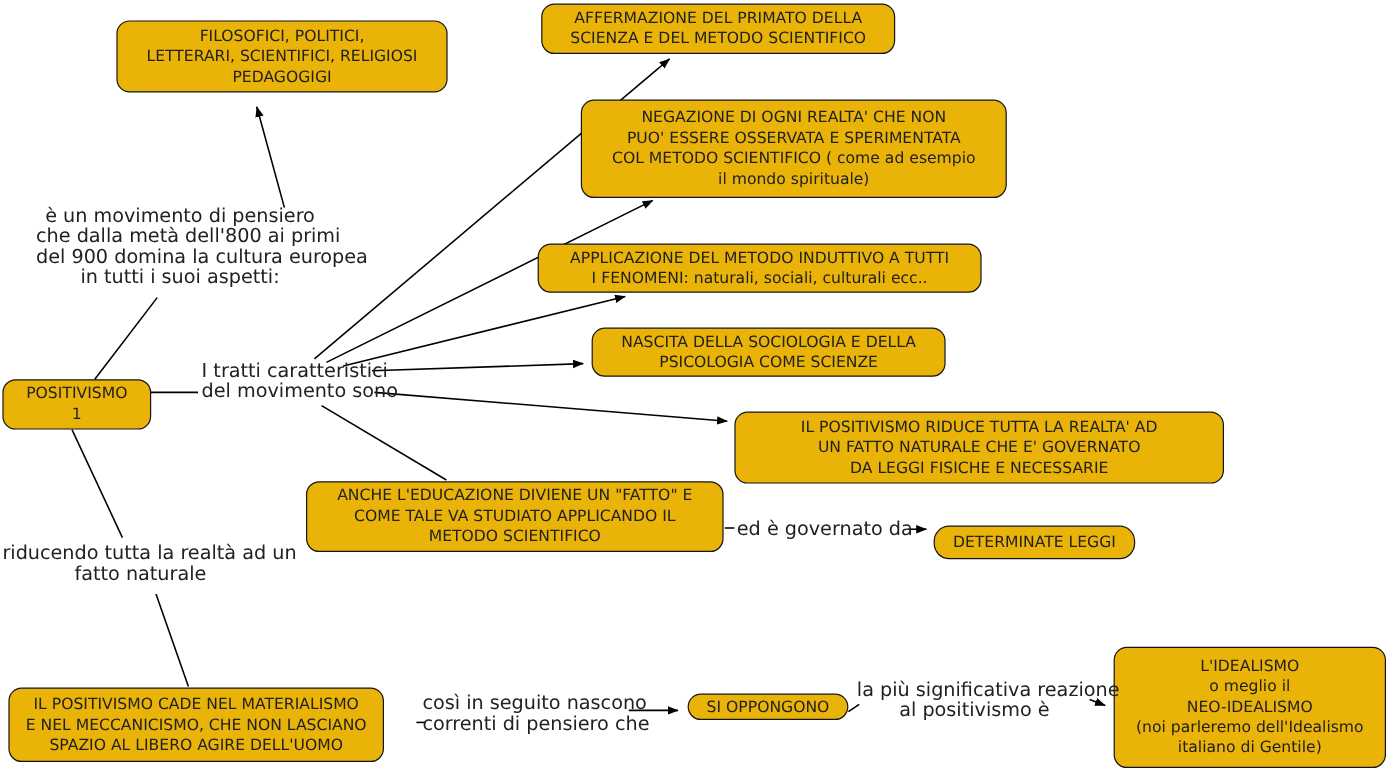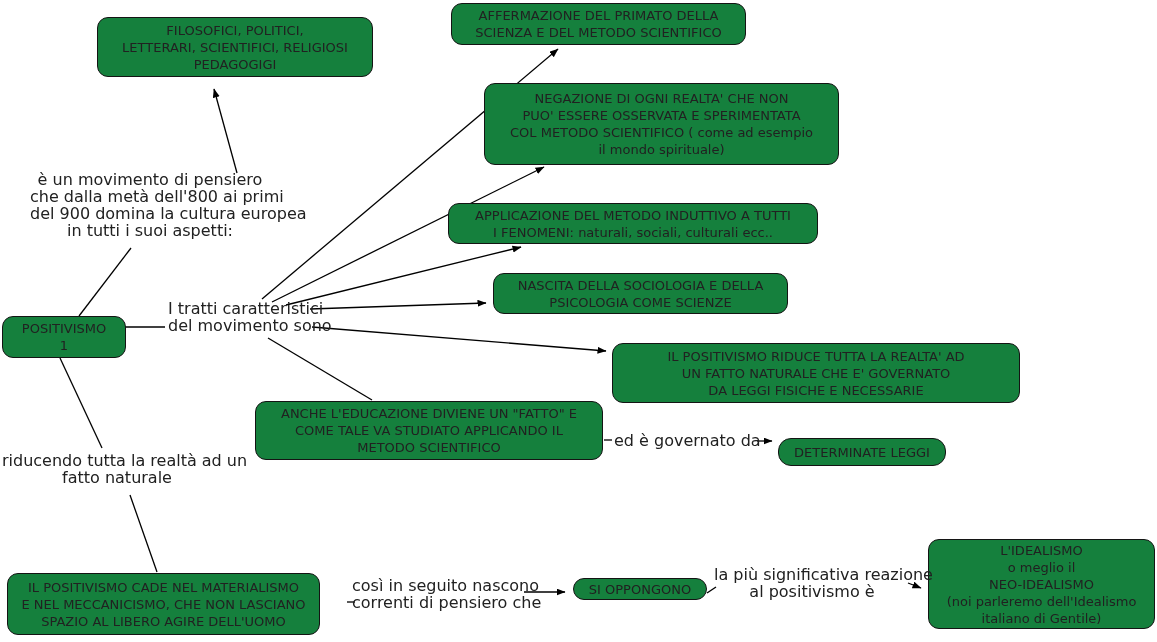--- a/index.html
+++ b/index.html
@@ -8,21 +8,21 @@
     width:1157px;height:642px;
     background:#ffffff;
     font-family:"DejaVu Sans", sans-serif;
     overflow:hidden;
   }
   .edges{position:absolute;left:0;top:0;width:1157px;height:642px;}
   .edge{stroke:#000000;stroke-width:1.3;fill:none;}
   .node{
     position:absolute;
     box-sizing:border-box;
-    background:#15803d;
+    background:#eab308;
     border:1.6px solid #141414;
     border-radius:11px;
     display:flex;align-items:center;justify-content:center;
     text-align:center;
     white-space:pre;
     font-size:13px;line-height:17px;
     color:#212121;
     padding:1px 2px;
   }
   .flabel{
@@ -82,21 +82,21 @@
 UN FATTO NATURALE CHE E' GOVERNATO
 DA LEGGI FISICHE E NECESSARIE</div>
   <div class="node" style="left:255px;top:401px;width:348px;height:59px;">ANCHE L'EDUCAZIONE DIVIENE UN "FATTO" E
 COME TALE VA STUDIATO APPLICANDO IL
 METODO SCIENTIFICO</div>
   <div class="node" style="left:778px;top:438px;width:168px;height:28px;border-radius:13px;">DETERMINATE LEGGI</div>
   <div class="node" style="left:7px;top:573px;width:313px;height:62px;">IL POSITIVISMO CADE NEL MATERIALISMO
 E NEL MECCANICISMO, CHE NON LASCIANO
 SPAZIO AL LIBERO AGIRE DELL'UOMO</div>
   <div class="node" style="left:573px;top:578px;width:134px;height:22px;border-radius:13px;">SI OPPONGONO</div>
-  <div class="node" style="left:928px;top:539px;width:227px;height:90px;">L'IDEALISMO
+  <div class="node" style="left:928px;top:539px;width:227px;height:101px;">L'IDEALISMO
 o meglio il
 NEO-IDEALISMO
 (noi parleremo dell'Idealismo
 italiano di Gentile)</div>
 
   <div class="flabel" style="left:30px;top:171px;width:240px;">è un movimento di pensiero
 che dalla metà dell'800 ai primi
 del 900 domina la cultura europea
 in tutti i suoi aspetti:</div>
   <div class="flabel" style="left:168px;top:300px;width:146px;">I tratti caratteristici

